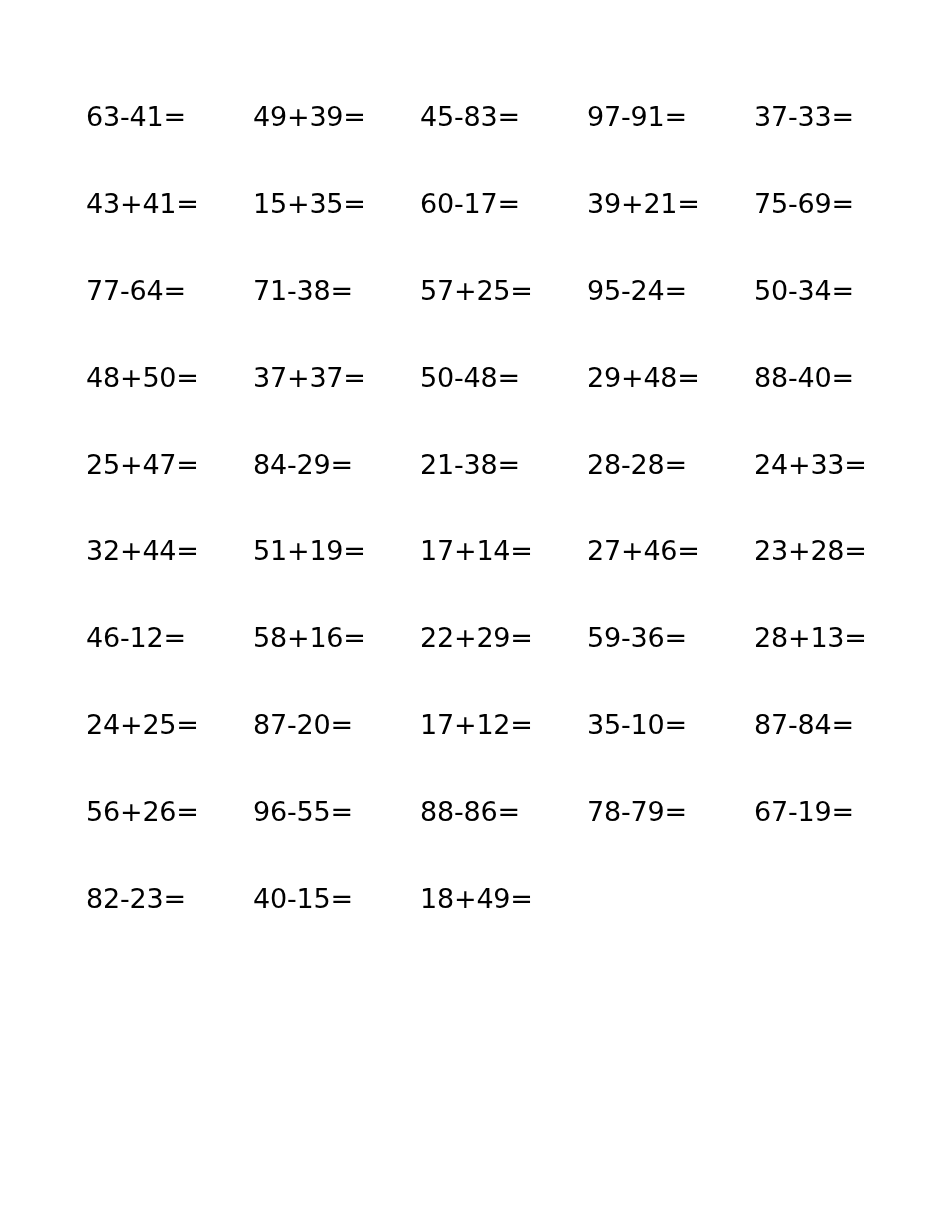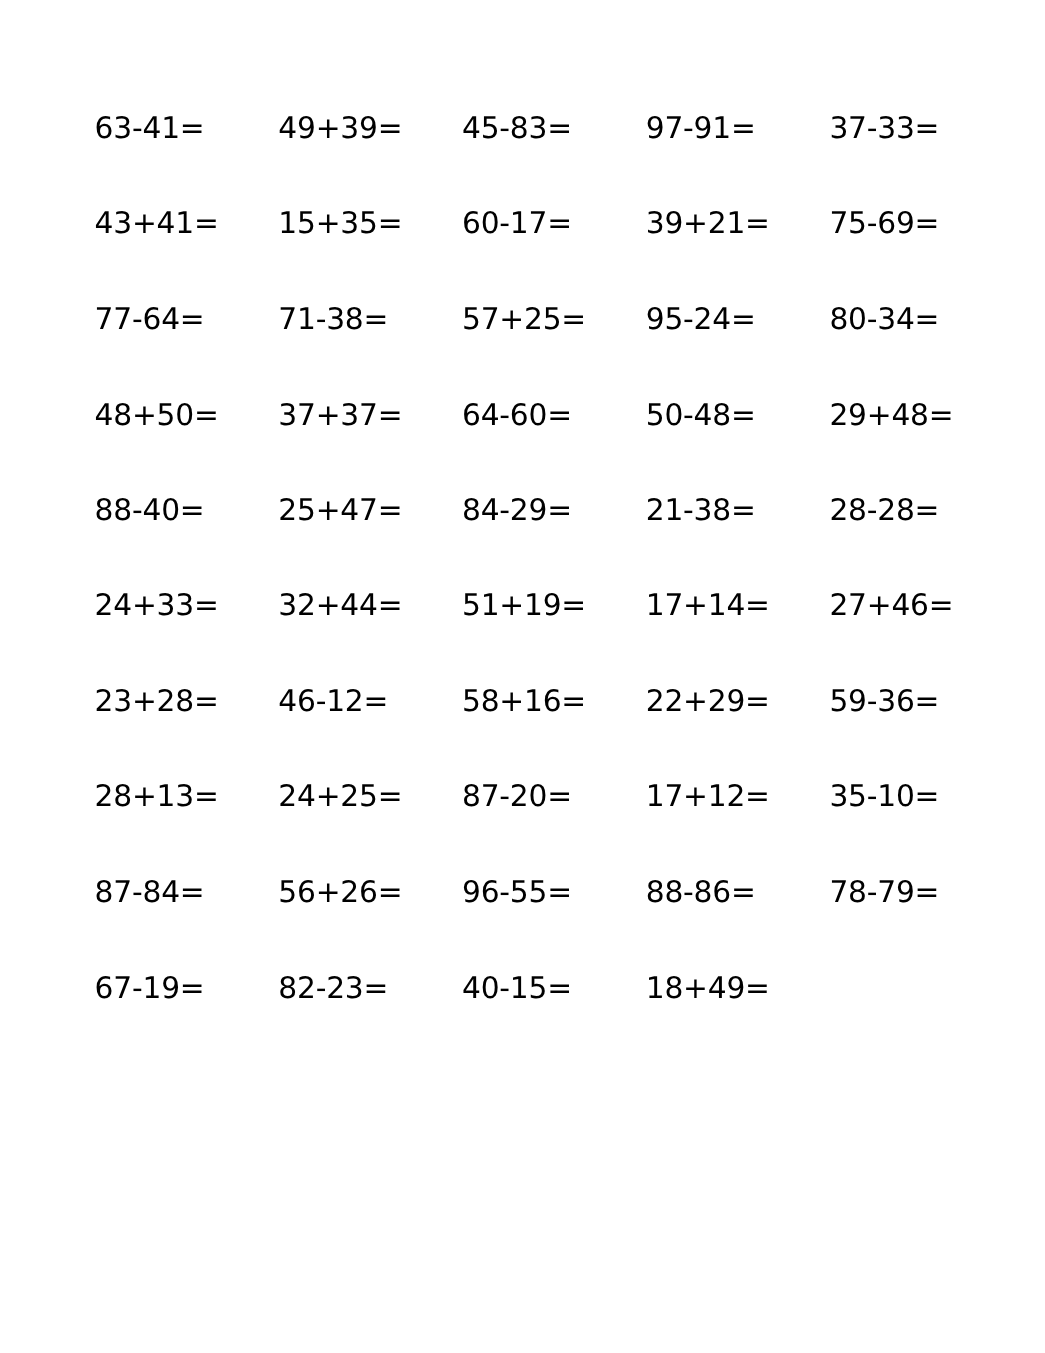--- a/index.html
+++ b/index.html
@@ -51,24 +51,23 @@
       <div class="problem-cell">37-33=</div>
       <div class="problem-cell">43+41=</div>
       <div class="problem-cell">15+35=</div>
       <div class="problem-cell">60-17=</div>
       <div class="problem-cell">39+21=</div>
       <div class="problem-cell">75-69=</div>
       <div class="problem-cell">77-64=</div>
       <div class="problem-cell">71-38=</div>
       <div class="problem-cell">57+25=</div>
       <div class="problem-cell">95-24=</div>
-      <div class="problem-cell">80-34=</div>
+      <div class="problem-cell">50-34=</div>
       <div class="problem-cell">48+50=</div>
       <div class="problem-cell">37+37=</div>
-      <div class="problem-cell">64-60=</div>
       <div class="problem-cell">50-48=</div>
       <div class="problem-cell">29+48=</div>
       <div class="problem-cell">88-40=</div>
       <div class="problem-cell">25+47=</div>
       <div class="problem-cell">84-29=</div>
       <div class="problem-cell">21-38=</div>
       <div class="problem-cell">28-28=</div>
       <div class="problem-cell">24+33=</div>
       <div class="problem-cell">32+44=</div>
       <div class="problem-cell">51+19=</div>

